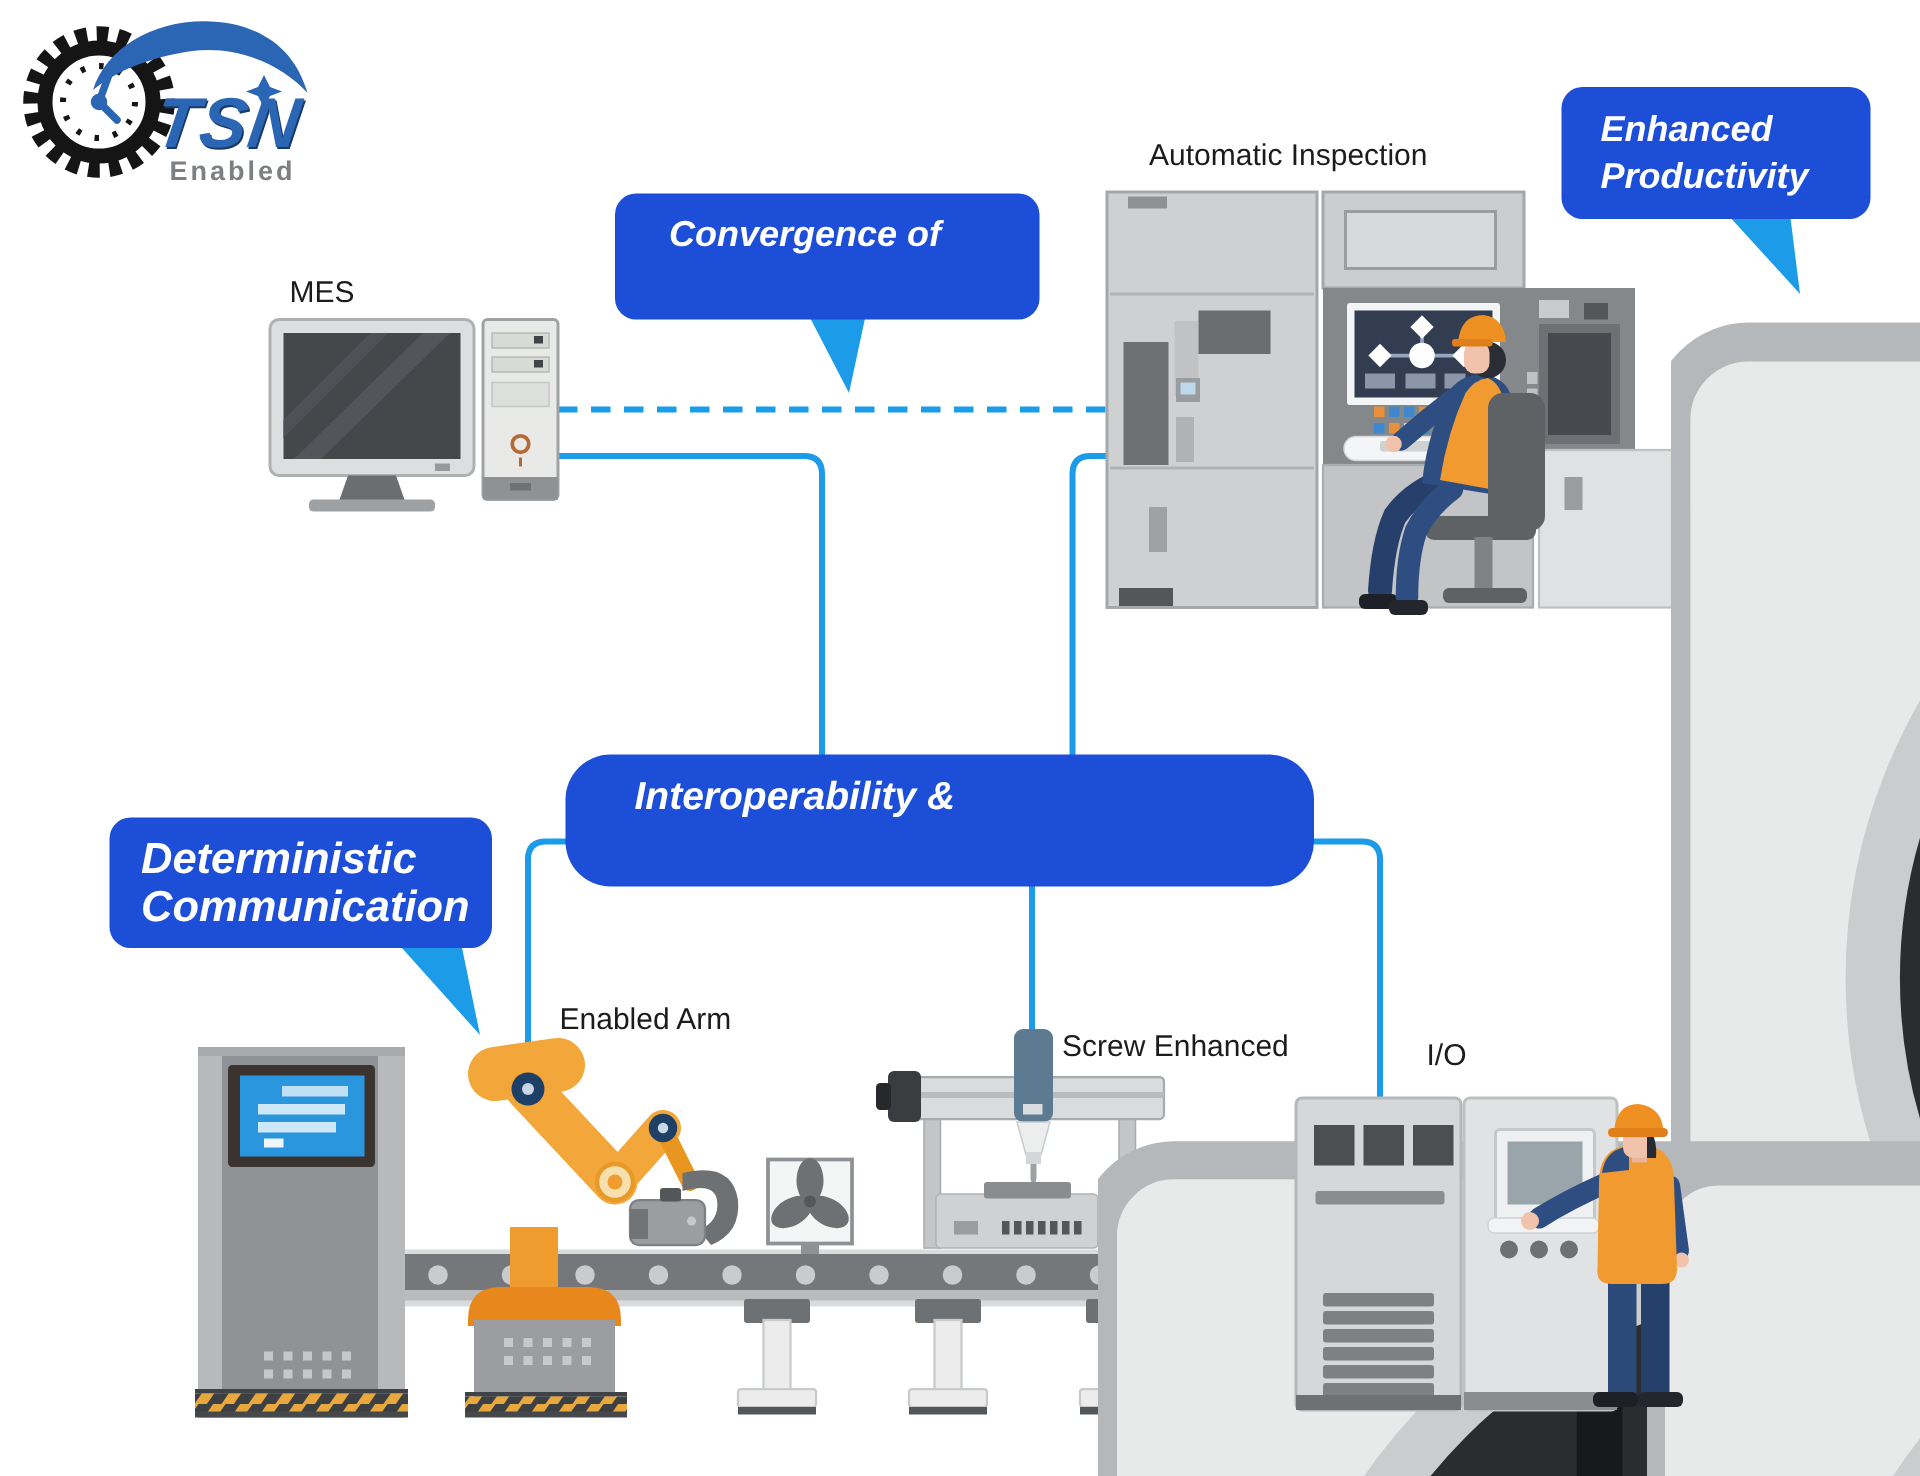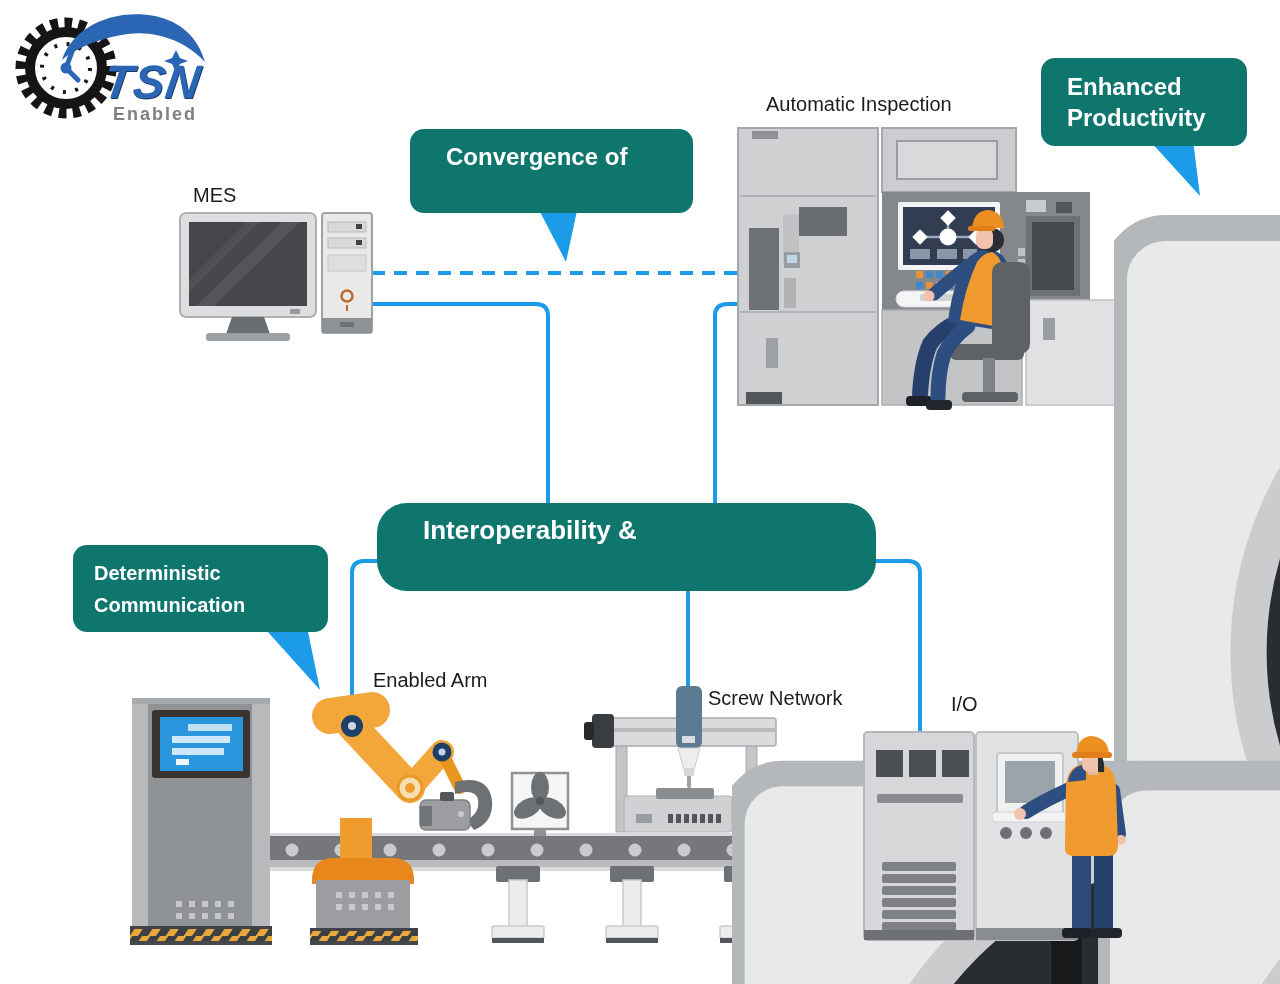--- a/index.html
+++ b/index.html
@@ -1,28 +1,28 @@
 <!DOCTYPE html>
 <html><head>
 <meta charset="utf-8">
 <style>
   html,body{margin:0;padding:0;background:#fff;}
   #stage{position:relative;width:1280px;height:984px;background:#ffffff;overflow:hidden;
          font-family:"Liberation Sans",sans-serif;}
   #scene{position:absolute;left:0;top:0;z-index:1;}
   .lbl{position:absolute;z-index:3;color:#1c1c1c;font-size:20px;white-space:nowrap;}
-  .callout{position:absolute;z-index:3;background:#0f766e;border-radius:14px;color:#ffffff;
-           font-weight:bold;box-sizing:border-box;}
+  .callout{position:absolute;z-index:3;background:#1d4ed8;border-radius:14px;color:#ffffff;
+           font-weight:bold;box-sizing:border-box;font-style:italic;}
   .callout .cl-line{white-space:nowrap;}
   #callout-convergence{left:410px;top:129px;width:283px;height:84px;padding:12px 0 0 36px;
                        font-size:24px;line-height:31px;}
   #callout-enhanced{left:1041px;top:58px;width:206px;height:88px;padding:13px 0 0 26px;
                     font-size:24px;line-height:31px;}
   #callout-deterministic{left:73px;top:545px;width:255px;height:87px;padding:12px 0 0 21px;
-                         font-size:20px;line-height:32px;}
+                         font-size:29px;line-height:32px;}
   #callout-interop{left:377px;top:503px;width:499px;height:88px;padding:10px 0 0 46px;
                    font-size:26px;line-height:35px;border-radius:30px;}
   #label-mes{left:193px;top:184px;width:115px;text-align:left;}
   #label-inspection{left:766px;top:93px;}
   #label-robotic{left:373px;top:669px;}
   #label-screw{left:708px;top:687px;}
   #label-io{left:951px;top:693px;}
   #logo-brand{position:absolute;left:104px;top:54px;z-index:3;color:#2b66b5;font-size:47px;
               font-weight:900;font-style:italic;letter-spacing:1px;transform:skewX(-8deg);
               text-shadow:1px 1px 0 #1a3a66;}
@@ -419,21 +419,21 @@
     <rect x="1072" y="752" width="40" height="6" rx="3" fill="#e07f1a"></rect>
   </g>
 </svg>
 
 <div id="logo-brand">TSN</div>
 <div id="logo-tagline">Enabled</div>
 
 <div class="lbl" id="label-mes">MES</div>
 <div class="lbl" id="label-inspection">Automatic Inspection</div>
 <div class="lbl" id="label-robotic">Enabled Arm</div>
-<div class="lbl" id="label-screw">Screw Network</div>
+<div class="lbl" id="label-screw">Screw Enhanced</div>
 <div class="lbl" id="label-io">I/O</div>
 
 <div class="callout" id="callout-convergence">
   <div class="cl-line">Convergence of</div>
 </div>
 
 <div class="callout" id="callout-enhanced">
   <div class="cl-line">Enhanced</div>
   <div class="cl-line">Productivity</div>
 </div>

